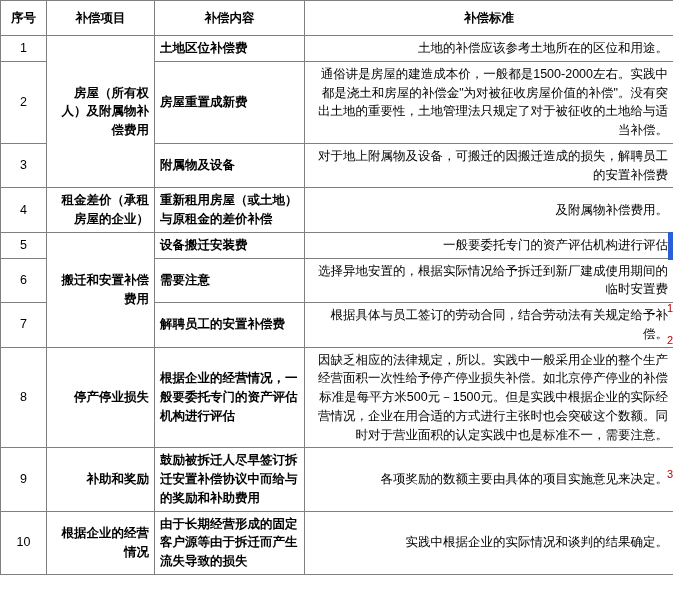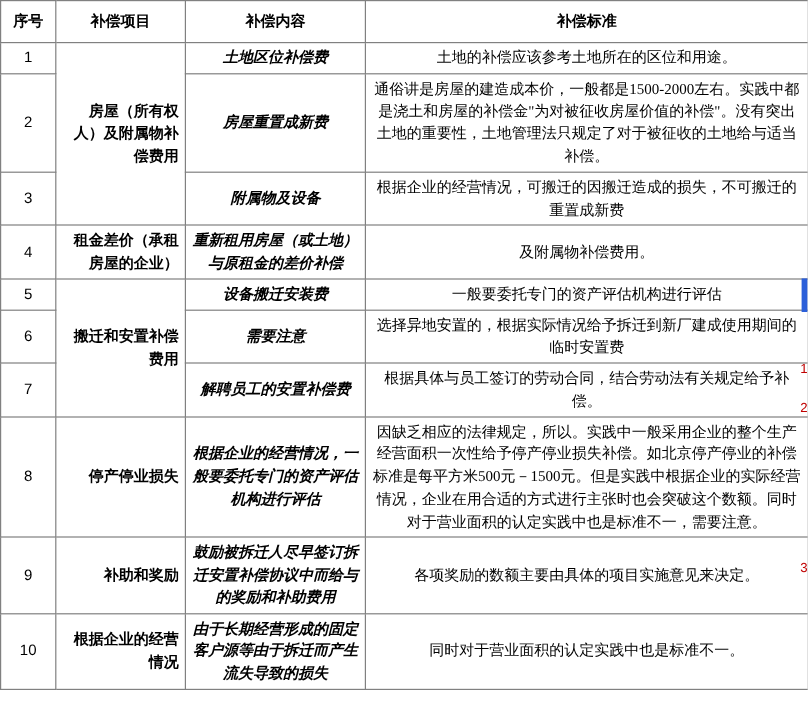--- a/index.html
+++ b/index.html
@@ -42,29 +42,27 @@
   td.num {
     text-align: center;
     width: 46px;
   }
   td.item {
     text-align: right;
     font-weight: bold;
     width: 108px;
   }
   td.content {
-    text-align: center;
+    text-align: left;
     font-weight: bold;
     width: 150px;
-    font-style: italic;
   }
   td.standard {
-    text-align: center;
+    text-align: right;
     width: 367px;
-    font-family: Liberation Serif, serif;
   }
   col.c-num { width: 46px; }
   col.c-item { width: 108px; }
   col.c-content { width: 150px; }
   col.c-standard { width: 369px; }
 
   
   .edge-mark {
     position: absolute;
     right: 0;
@@ -110,21 +108,21 @@
 
       <tr>
         <td class="num">2</td>
         <td class="content">房屋重置成新费</td>
         <td class="standard">通俗讲是房屋的建造成本价，一般都是1500-2000左右。实践中都是浇土和房屋的补偿金"为对被征收房屋价值的补偿"。没有突出土地的重要性，土地管理法只规定了对于被征收的土地给与适当补偿。</td>
       </tr>
 
       <tr>
         <td class="num">3</td>
         <td class="content">附属物及设备</td>
-        <td class="standard">根据企业的经营情况，可搬迁的因搬迁造成的损失，不可搬迁的重置成新费</td>
+        <td class="standard">对于地上附属物及设备，可搬迁的因搬迁造成的损失，解聘员工的安置补偿费</td>
       </tr>
 
       <tr>
         <td class="num">4</td>
         <td class="item">租金差价（承租房屋的企业）</td>
         <td class="content">重新租用房屋（或土地）与原租金的差价补偿</td>
         <td class="standard">及附属物补偿费用。</td>
       </tr>
 
       <tr>
@@ -157,21 +155,21 @@
         <td class="num">9</td>
         <td class="item">补助和奖励</td>
         <td class="content">鼓励被拆迁人尽早签订拆迁安置补偿协议中而给与的奖励和补助费用</td>
         <td class="standard">各项奖励的数额主要由具体的项目实施意见来决定。</td>
       </tr>
 
       <tr>
         <td class="num">10</td>
         <td class="item">根据企业的经营情况</td>
         <td class="content">由于长期经营形成的固定客户源等由于拆迁而产生流失导致的损失</td>
-        <td class="standard">同时对于营业面积的认定实践中也是标准不一。</td>
+        <td class="standard">实践中根据企业的实际情况和谈判的结果确定。</td>
       </tr>
 
     </tbody>
   </table>
 
   <div class="edge-bar" style="top:232px;height:28px;"></div>
   <div class="edge-mark" style="top:302px;">1</div>
   <div class="edge-mark" style="top:334px;">2</div>
   <div class="edge-mark" style="top:468px;">3</div>
 

